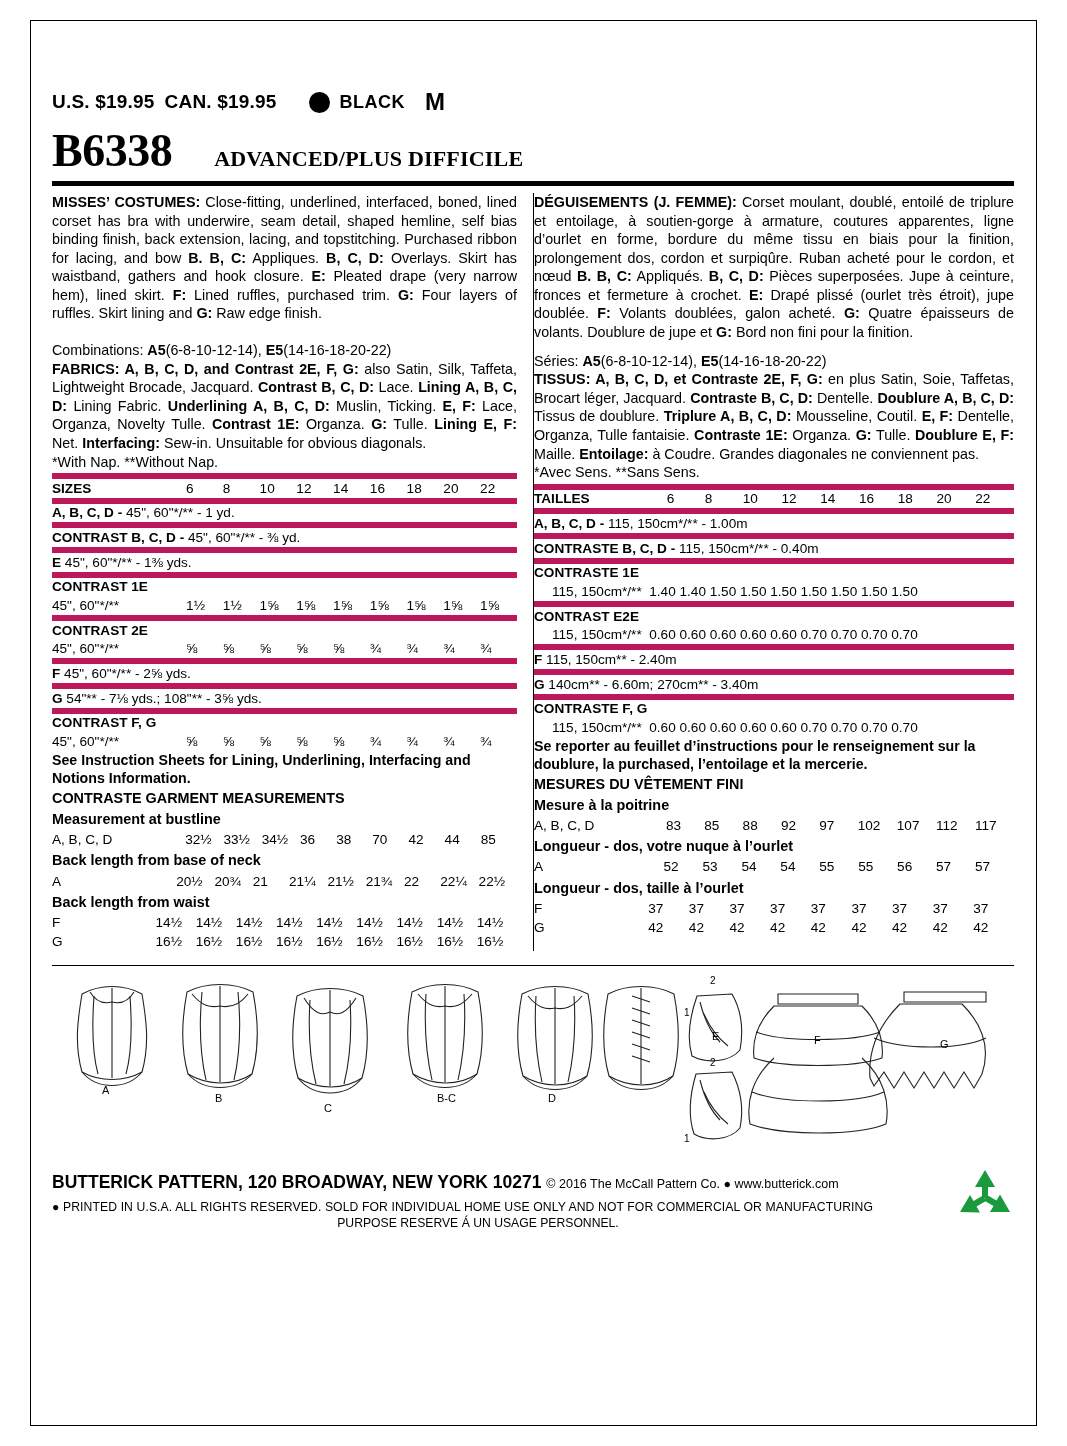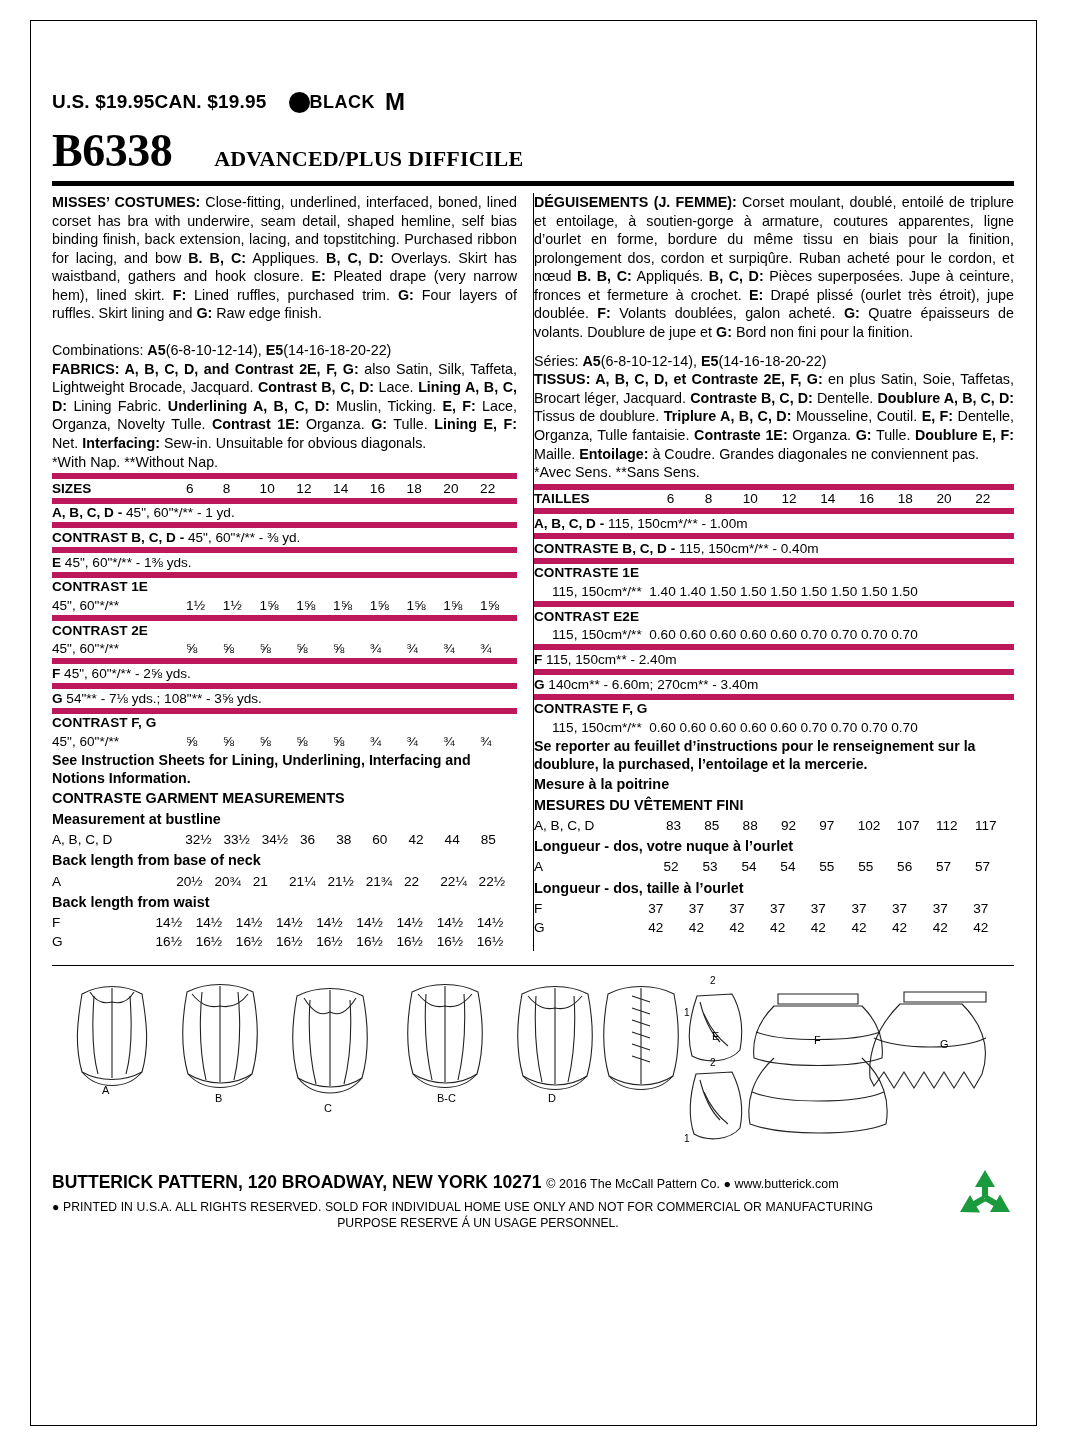--- a/index.html
+++ b/index.html
@@ -28,20 +28,21 @@
     position: absolute;
     left: 52px;
     top: 88px;
     width: 962px;
   }
 
   
   .price-row {
     display: flex;
     align-items: center;
+    gap: 10px;
     font-weight: bold;
     font-size: 19px;
     letter-spacing: 0.2px;
   }
   .price-row .dot {
     display: inline-block;
     width: 21px;
     height: 21px;
     border-radius: 50%;
     background: #000;
@@ -284,21 +285,21 @@
 
       <table class="sz-table">
         <tbody>
             <tr>
           <td style="width:150px">A, B, C, D</td>
           <td class="num">32½</td>
           <td class="num">33½</td>
           <td class="num">34½</td>
           <td class="num">36</td>
           <td class="num">38</td>
-          <td class="num">60</td>
+          <td class="num">70</td>
           <td class="num">42</td>
           <td class="num">44</td>
           <td class="num">85</td>
         </tr>
       </tbody>
         </table>
       <div class="measure-head">Back length from base of neck</div>
       <table class="sz-table">
         <tbody>
             <tr>
@@ -433,22 +434,22 @@
           <span>0.70</span>
           <span>0.70</span>
           <span>0.70</span>
           <span>0.70</span>
         </td>
             </tr>
       </tbody>
         </table>
 
       <div class="notes-bold">Se reporter au feuillet d’instructions pour le renseignement sur la doublure, la purchased, l’entoilage et la mercerie.</div>
+      <div class="measure-head">MESURES DU VÊTEMENT FINI</div>
       <div class="measure-head">Mesure à la poitrine</div>
-      <div class="measure-head">MESURES DU VÊTEMENT FINI</div>
 
       <table class="sz-table">
         <tbody>
             <tr>
           <td style="width:140px">A, B, C, D</td>
           <td class="num">83</td>
           <td class="num">85</td>
           <td class="num">88</td>
           <td class="num">92</td>
           <td class="num">97</td>

